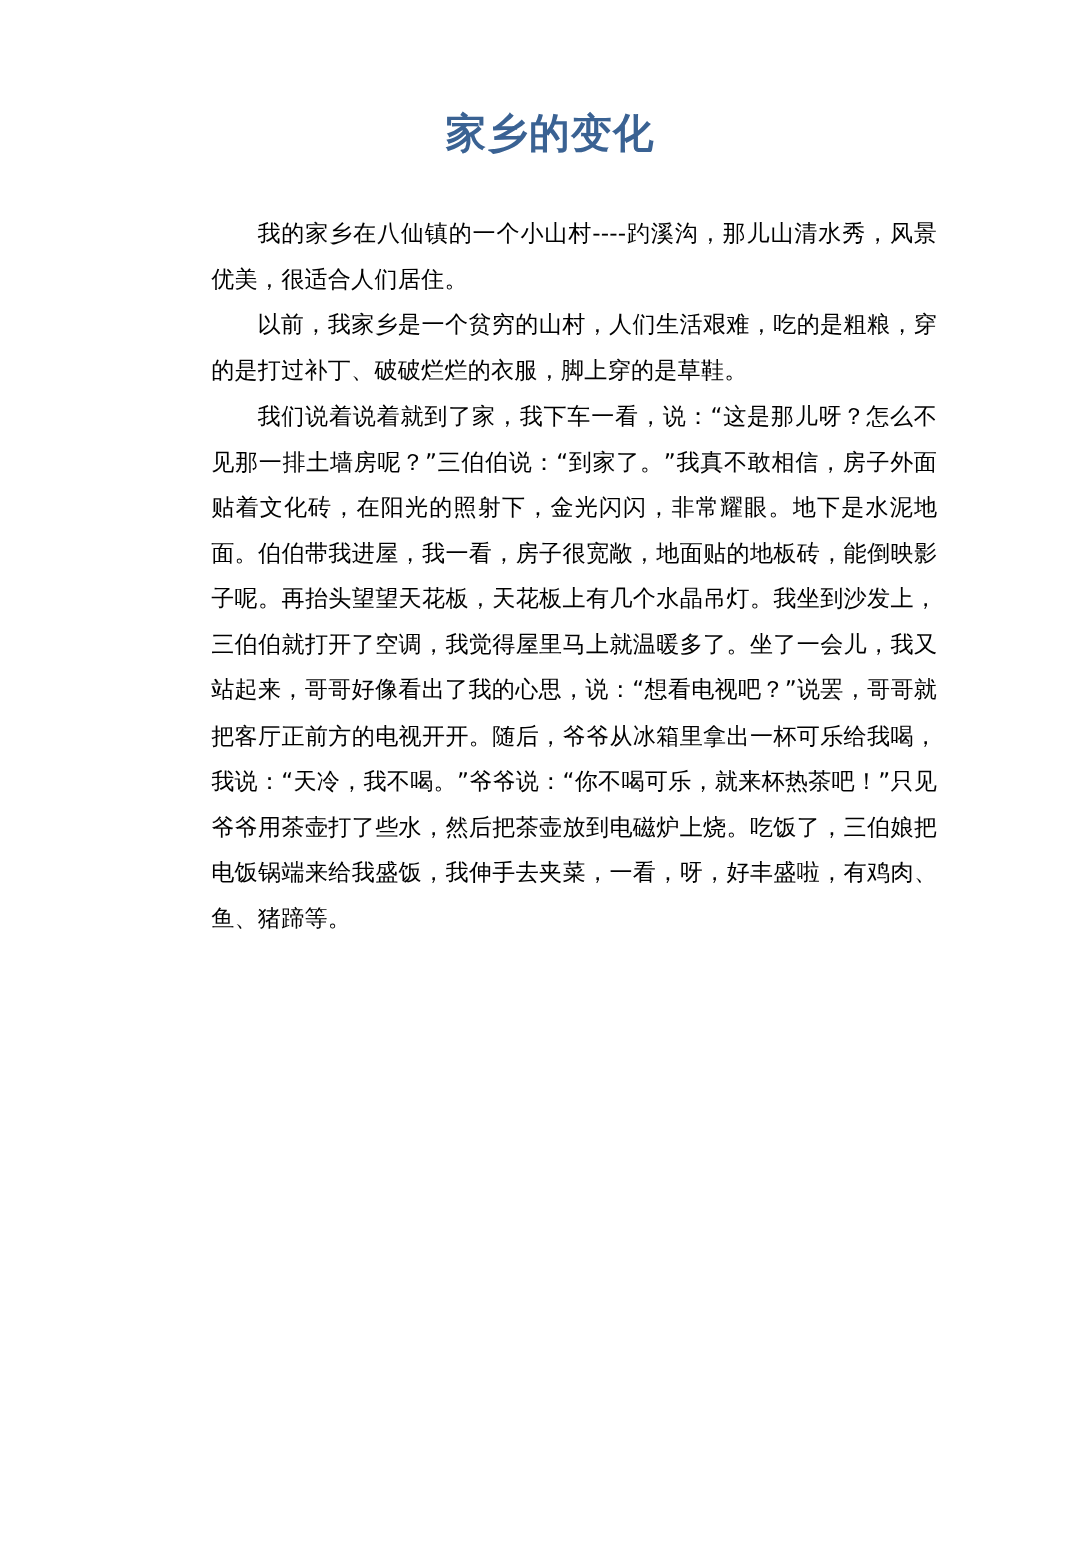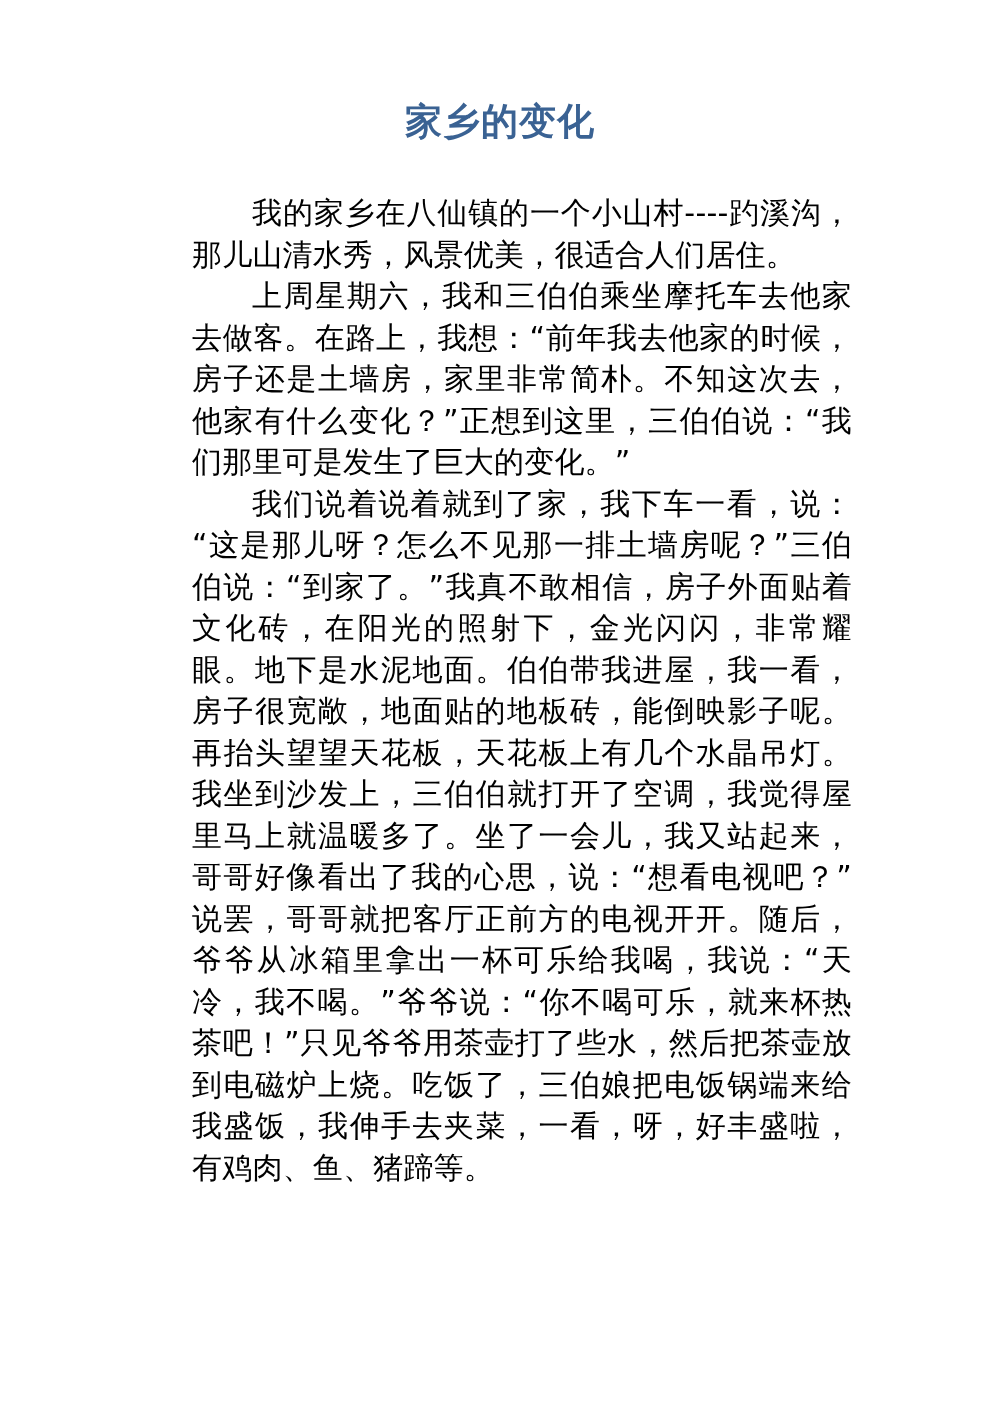--- a/index.html
+++ b/index.html
@@ -42,21 +42,21 @@
     font-family: "DejaVu Sans", "Liberation Sans", sans-serif;
   }
 
   .body-text {
     margin-top: 44px;
     width: 660px;
     margin-left: 42px;
   }
 
   .para {
-    font-size: 30px;
+    font-size: 21px;
     line-height: 41.5px;
     color: #000000;
     text-align: justify;
     text-justify: inter-ideograph;
     margin: 0;
     padding: 0;
     text-indent: 2em;
     letter-spacing: 0.2px;
     font-family: "DejaVu Sans", "Liberation Sans", sans-serif;
   }
@@ -68,18 +68,18 @@
 </head>
 <body>
 
 <div class="page">
   <div class="doc-body">
 
     <h1 class="doc-title">家乡的变化</h1>
 
     <div class="body-text">
       <p class="para">我的家乡在八仙镇的一个小山村----趵溪沟，那儿山清水秀，风景优美，很适合人们居住。</p>
-      <p class="para">上周星期六，我和三伯伯乘坐摩托车去他家去做客。在路上，我想：“前年我去他家的时候，房子还是土墙房，家里非常简朴。不知这次去，他家有什么变化？”正想到这里，三伯伯说：“我们那里可是发生了巨大的变化。”</p>
+      <p class="para">以前，我家乡是一个贫穷的山村，人们生活艰难，吃的是粗粮，穿的是打过补丁、破破烂烂的衣服，脚上穿的是草鞋。</p>
       <p class="para">我们说着说着就到了家，我下车一看，说：“这是那儿呀？怎么不见那一排土墙房呢？”三伯伯说：“到家了。”我真不敢相信，房子外面贴着文化砖，在阳光的照射下，金光闪闪，非常耀眼。地下是水泥地面。伯伯带我进屋，我一看，房子很宽敞，地面贴的地板砖，能倒映影子呢。再抬头望望天花板，天花板上有几个水晶吊灯。我坐到沙发上，三伯伯就打开了空调，我觉得屋里马上就温暖多了。坐了一会儿，我又站起来，哥哥好像看出了我的心思，说：“想看电视吧？”说罢，哥哥就把客厅正前方的电视开开。随后，爷爷从冰箱里拿出一杯可乐给我喝，我说：“天冷，我不喝。”爷爷说：“你不喝可乐，就来杯热茶吧！”只见爷爷用茶壶打了些水，然后把茶壶放到电磁炉上烧。吃饭了，三伯娘把电饭锅端来给我盛饭，我伸手去夹菜，一看，呀，好丰盛啦，有鸡肉、鱼、猪蹄等。</p>
     </div>
 
   </div>
 </div>
 
 </body></html>

